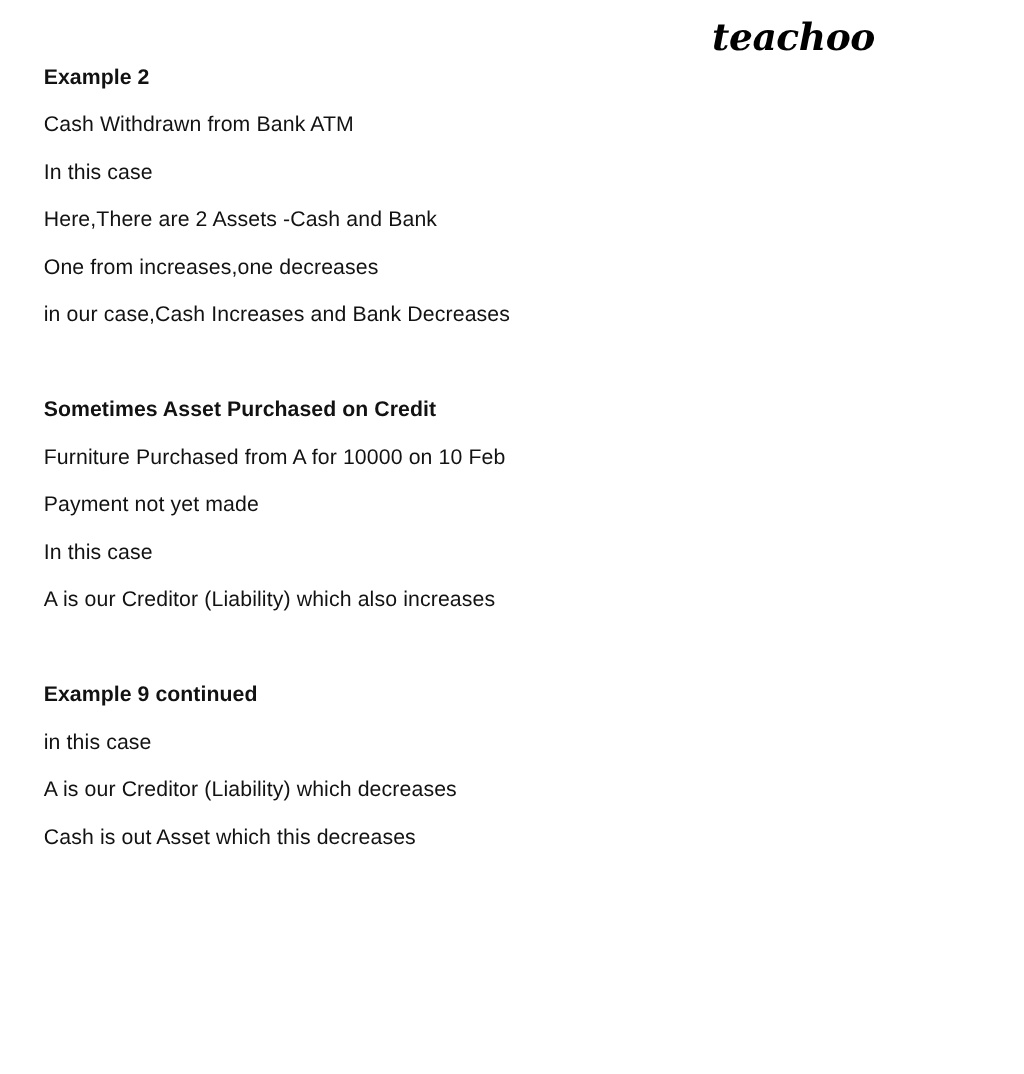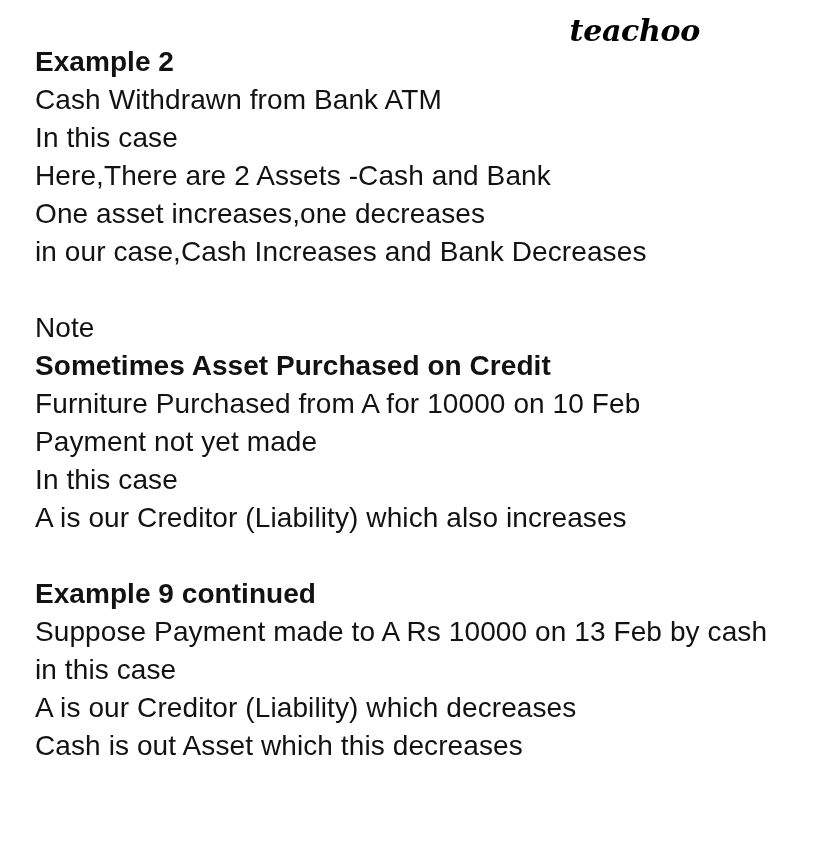--- a/index.html
+++ b/index.html
@@ -41,21 +41,21 @@
 
   
   .content {
     position: absolute;
     left: 35px;
     top: 43px;
     width: 750px;
   }
 
   .line {
-    font-size: 28px;
+    font-size: 17px;
     line-height: 38px;
     height: 38px;
     color: #121212;
     white-space: pre;
     letter-spacing: 0.1px;
   }
 
   .line.bold {
     font-weight: bold;
     letter-spacing: 0.05px;
@@ -73,30 +73,28 @@
 <div class="page">
 
   <div class="brand">teachoo</div>
 
   <div class="content">
 
   <div class="line bold">Example 2</div>
       <div class="line">Cash Withdrawn from Bank ATM</div>
       <div class="line">In this case</div>
       <div class="line">Here,There are 2 Assets -Cash and Bank</div>
-      <div class="line">One asset increases,one decreases</div>
+      <div class="line">One from increases,one decreases</div>
       <div class="line">in our case,Cash Increases and Bank Decreases</div>
       <div class="line spacer"></div>
-      <div class="line">Note</div>
       <div class="line bold">Sometimes Asset Purchased on Credit</div>
       <div class="line">Furniture Purchased from A for 10000 on 10 Feb</div>
       <div class="line">Payment not yet made</div>
       <div class="line">In this case</div>
       <div class="line">A is our Creditor (Liability) which also increases</div>
       <div class="line spacer"></div>
       <div class="line bold">Example 9 continued</div>
-      <div class="line">Suppose Payment made to A Rs 10000 on 13 Feb by cash</div>
       <div class="line">in this case</div>
       <div class="line">A is our Creditor (Liability) which decreases</div>
       <div class="line">Cash is out Asset which this decreases</div>
     </div>
 
 </div>
 
 </body></html>

